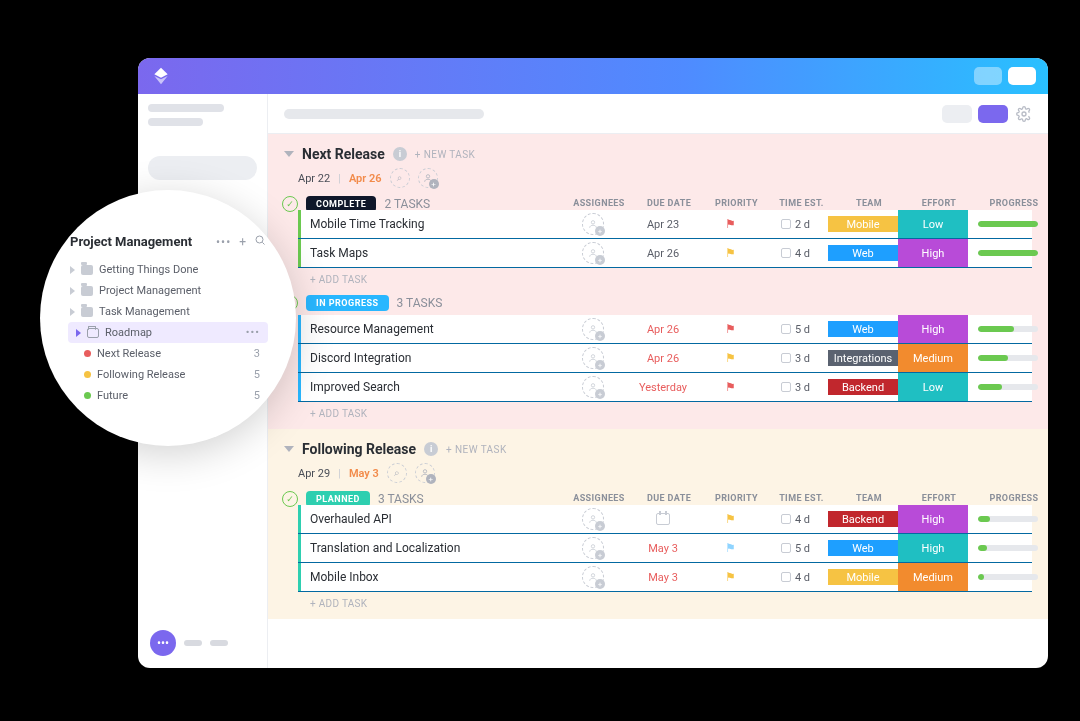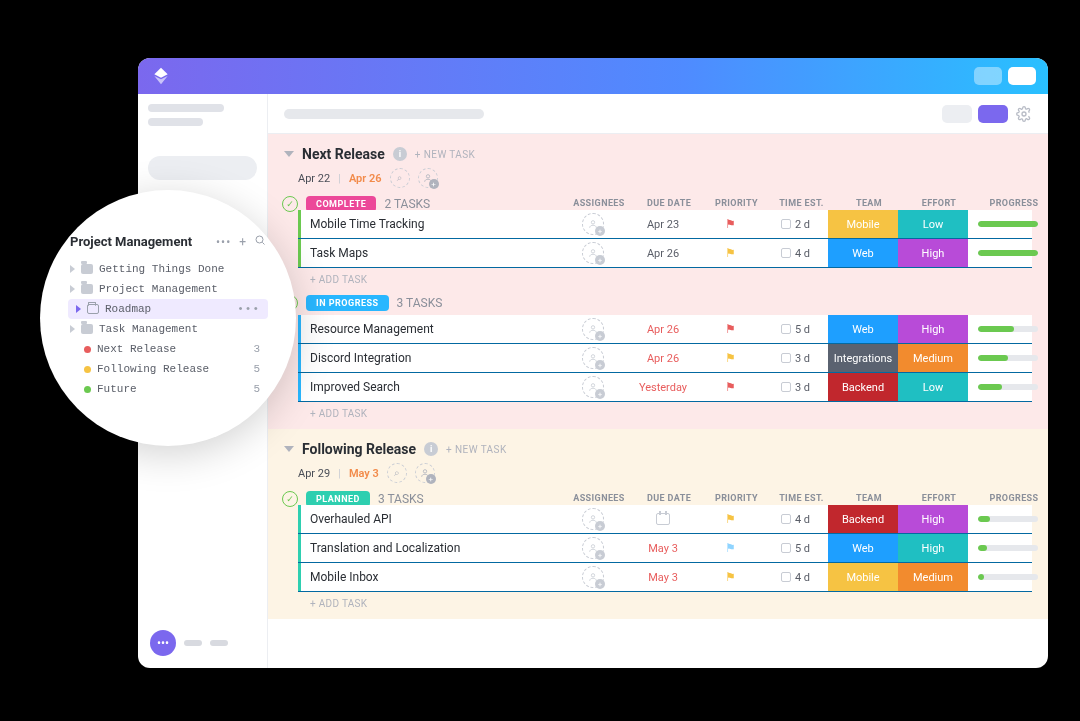--- a/index.html
+++ b/index.html
@@ -94,21 +94,21 @@
   .mini-plus { position:absolute;bottom:-2px;right:-2px;width:10px;height:10px;border-radius:50%;background:#b0b3bd;color:#fff;display:flex;align-items:center;justify-content:center;font-size:8px; }
 
   .group-head {
     display:flex; align-items:center; gap:8px;
     padding:4px 0;
   }
   .status-chip {
     padding:3px 10px; border-radius:4px; font-size:9px; font-weight:700;
     letter-spacing:.5px; color:#fff;
   }
-  .status-chip.complete { background:#ec4899; }
+  .status-chip.complete { background:#0f172a; }
   .status-chip.inprog { background:#29b7ff; }
   .status-chip.planned { background:#2ecfb0; }
   .task-count { font-size:12px; color:#8a8f9a; }
   .check-circle {
     width:16px;height:16px;border-radius:50%;border:1.5px solid #6bc950;
     display:flex;align-items:center;justify-content:center;color:#6bc950;font-size:9px;
     margin-left:-2px;
   }
 
   .col-headers {
@@ -143,21 +143,21 @@
     width:22px;height:22px;border-radius:50%;border:1px dashed #c8ccd4;
     position:relative;display:flex;align-items:center;justify-content:center;
   }
   .assignee svg { width:10px;height:10px;color:#c8ccd4; }
   .assignee .mini-plus { background:#c8ccd4; }
   .due.red { color:#e85d5d; }
   .flag { font-size:12px; }
   .est { display:flex; gap:4px; align-items:center; }
   .est-icn { width:10px;height:10px;border:1px solid #c8ccd4;border-radius:2px; }
   .team-chip {
-    width:100%; height:28px; display:flex;align-items:center;justify-content:center;
+    width:100%; height:16px; display:flex;align-items:center;justify-content:center;
     color:#fff; font-size:11px;
   }
   .effort-chip { width:100%;height:28px;display:flex;align-items:center;justify-content:center;color:#fff;font-size:11px; }
   .progress-bar { width:60px;height:6px;border-radius:3px;background:#e6e8ec;position:relative;overflow:hidden; }
   .progress-bar .fill { position:absolute;left:0;top:0;bottom:0;background:#6bc950;border-radius:3px; }
 
   .add-task-row {
     padding:6px 0 6px 26px; font-size:10px; color:#b0b3bd; letter-spacing:.3px;
   }
 
@@ -172,21 +172,20 @@
     padding:44px 28px;
     overflow:hidden;
   }
   .pop-head { display:flex; align-items:center; gap:8px; margin-bottom:10px; padding:0 2px;}
   .pop-title { font-weight:700; font-size:13px; color:#2a2e34; flex:1; }
   .pop-icn { color:#9aa0ab; font-size:12px; }
   .pop-item {
     display:flex; align-items:center; gap:6px;
     padding:4px 8px; font-size:11px; color:#5a5e68;
     border-radius:4px;
-    font-family:Liberation Mono, monospace;
   }
   .pop-item.active { background:#efeaff; color:#5a5e68; }
   .pop-item.active .tri-right { border-left-color:#7b68ee; }
   .tri-right { width:0;height:0;border-top:4px solid transparent;border-bottom:4px solid transparent;border-left:5px solid #c8ccd4; }
   .folder-icn { width:12px;height:10px;background:#c8ccd4;border-radius:2px;position:relative; }
   .folder-icn::before { content:'';position:absolute;top:-3px;left:0;width:6px;height:3px;background:#c8ccd4;border-radius:1px; }
   .folder-icn.outline { background:transparent;border:1px solid #9aa0ab; }
   .folder-icn.outline::before { background:transparent;border:1px solid #9aa0ab;border-bottom:none; }
   .dot { width:7px;height:7px;border-radius:50%; }
   .pop-right { margin-left:auto; font-size:11px; color:#9aa0ab; }
@@ -573,31 +572,31 @@
       <div class="pop-item" style="padding-left: 2px;">
         <span class="tri-right"></span>
         <span class="folder-icn"></span>
         <span>Getting Things Done</span>
       </div>
       <div class="pop-item" style="padding-left: 2px;">
         <span class="tri-right"></span>
         <span class="folder-icn"></span>
         <span>Project Management</span>
       </div>
+      <div class="pop-item" style="padding-left: 2px;">
+        <span class="tri-right"></span>
+        <span class="folder-icn"></span>
+        <span>Task Management</span>
+      </div>
       <div class="pop-item active" style="padding-left: 8px;">
         <span class="tri-right"></span>
         <span class="folder-icn outline"></span>
         <span>Roadmap</span>
         <span class="pop-right more-dots"></span>
       </div>
-      <div class="pop-item" style="padding-left: 2px;">
-        <span class="tri-right"></span>
-        <span class="folder-icn"></span>
-        <span>Task Management</span>
-      </div>
       <div class="pop-item" style="padding-left: 16px;">
         <span class="dot" style="background:#e85d5d"></span>
         <span>Next Release</span>
         <span class="pop-right">3</span>
       </div>
       <div class="pop-item" style="padding-left: 16px;">
         <span class="dot" style="background:#f6c343"></span>
         <span>Following Release</span>
         <span class="pop-right">5</span>
       </div>

